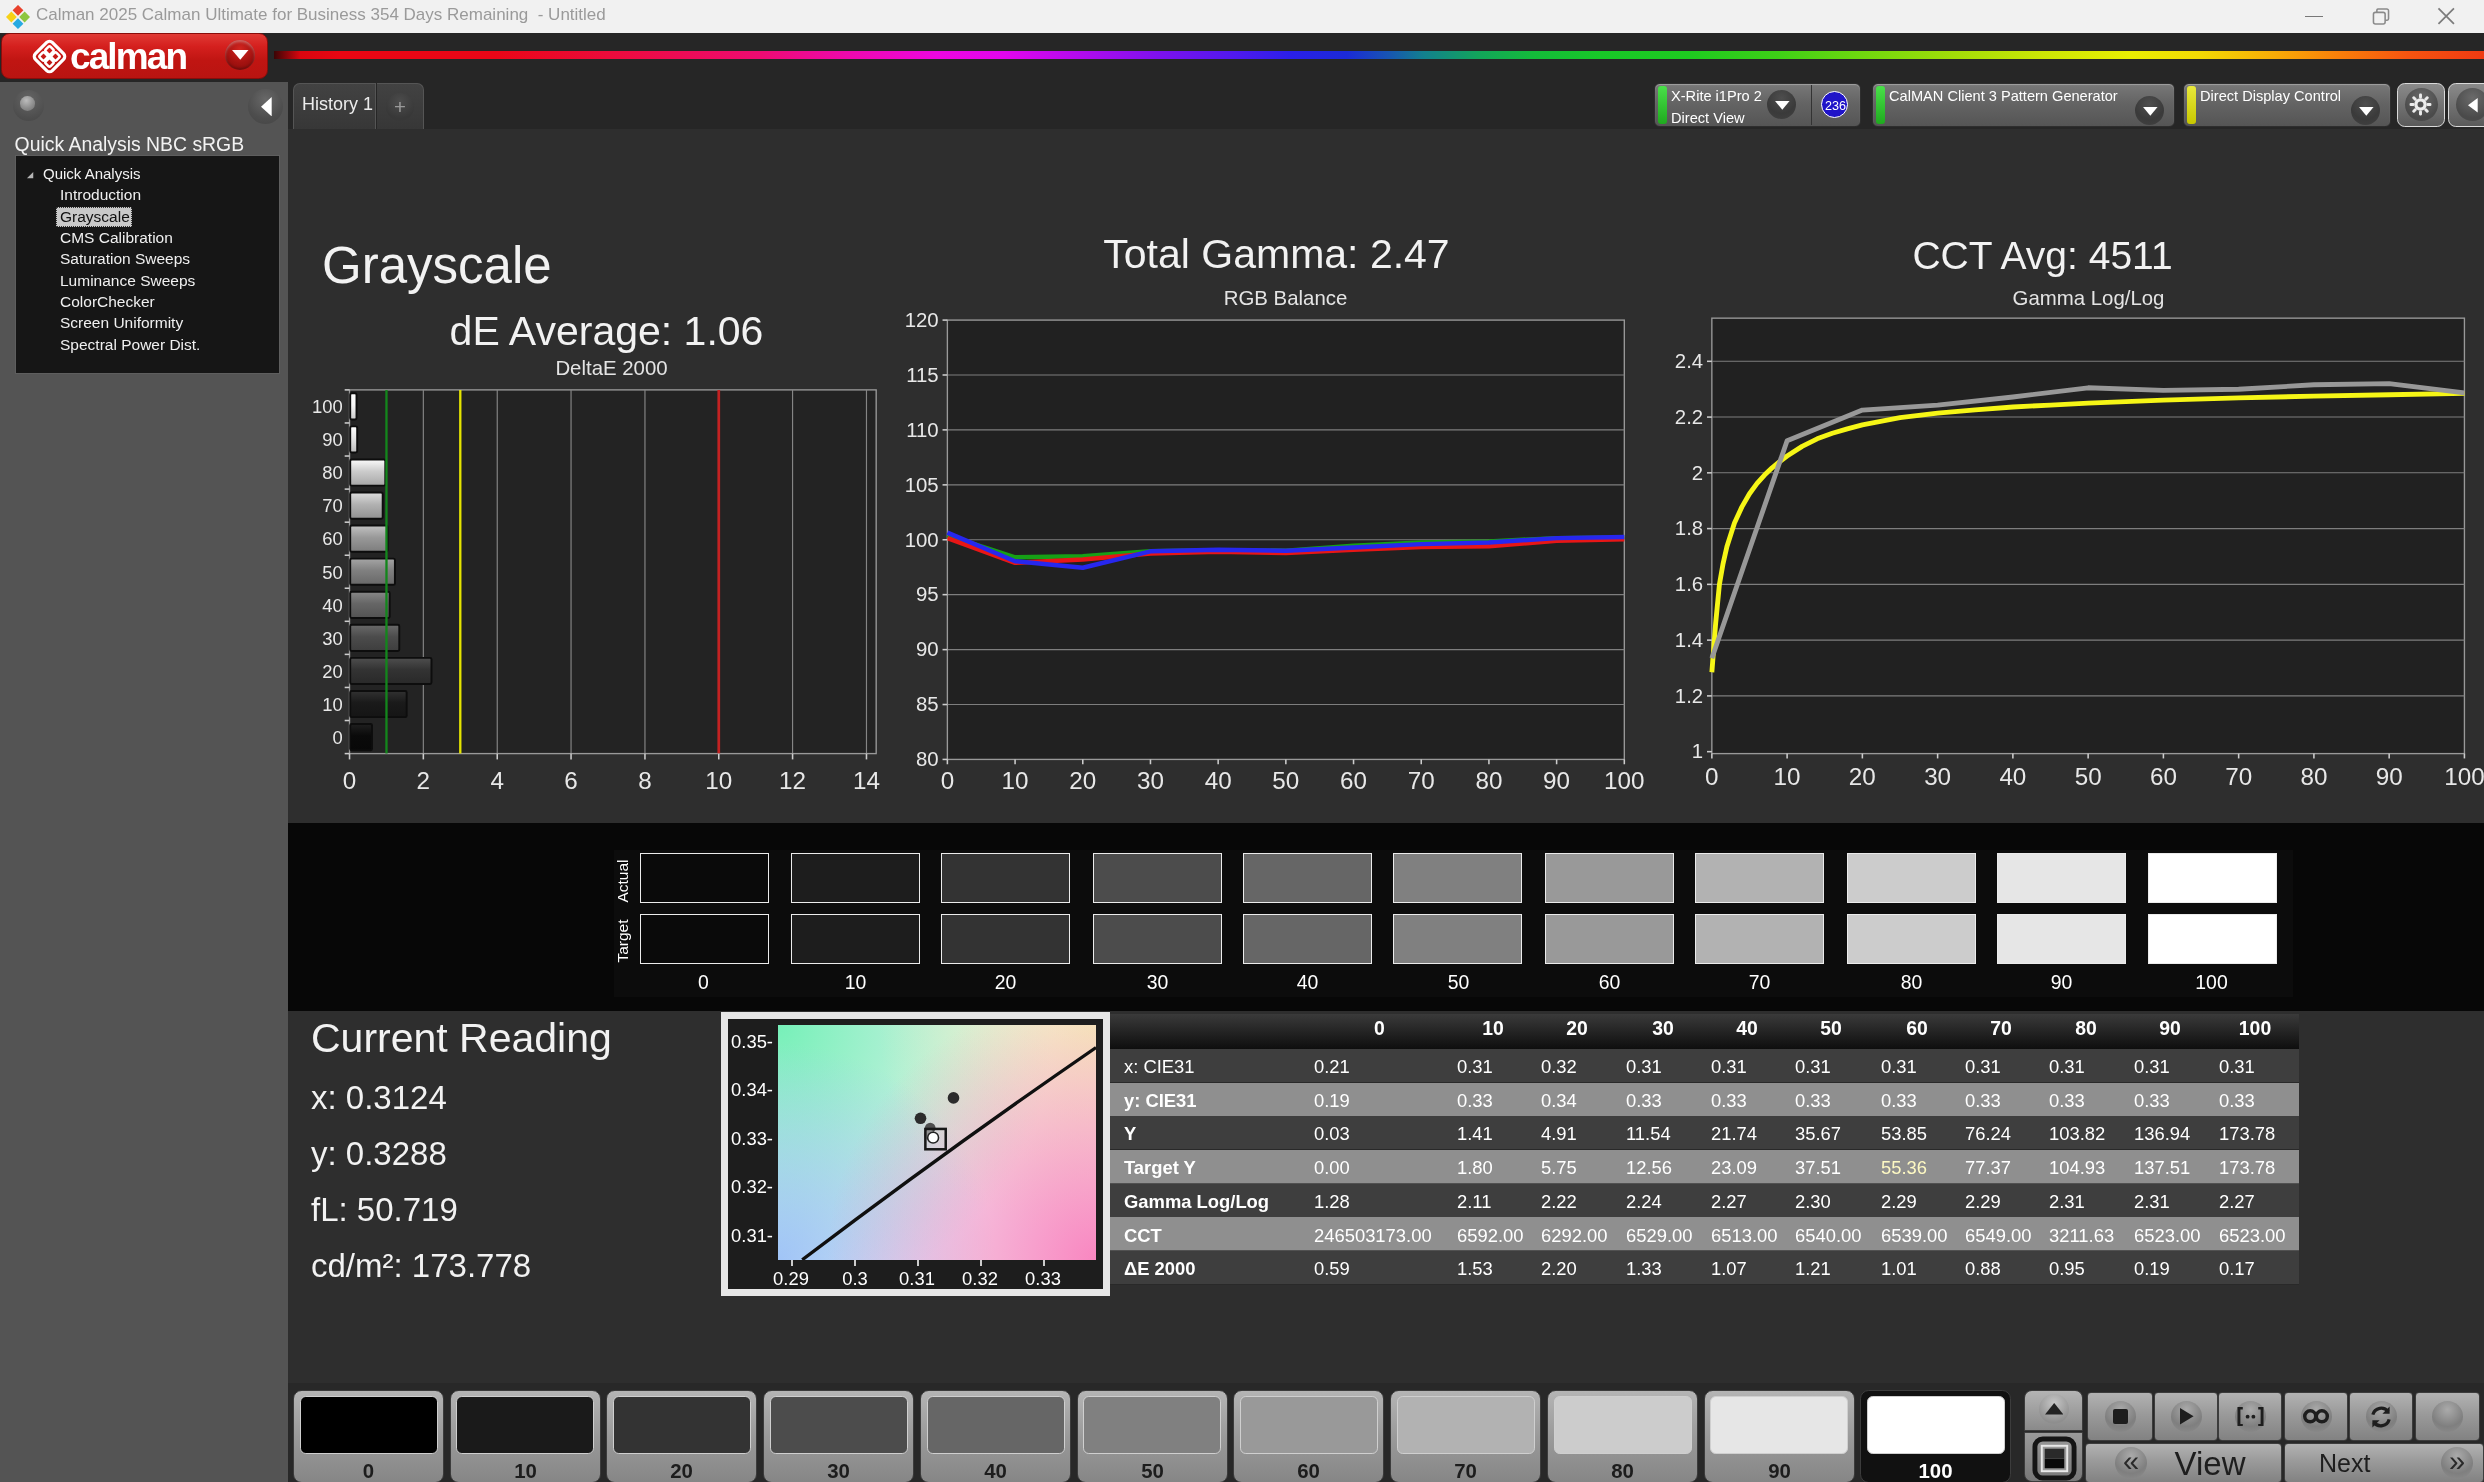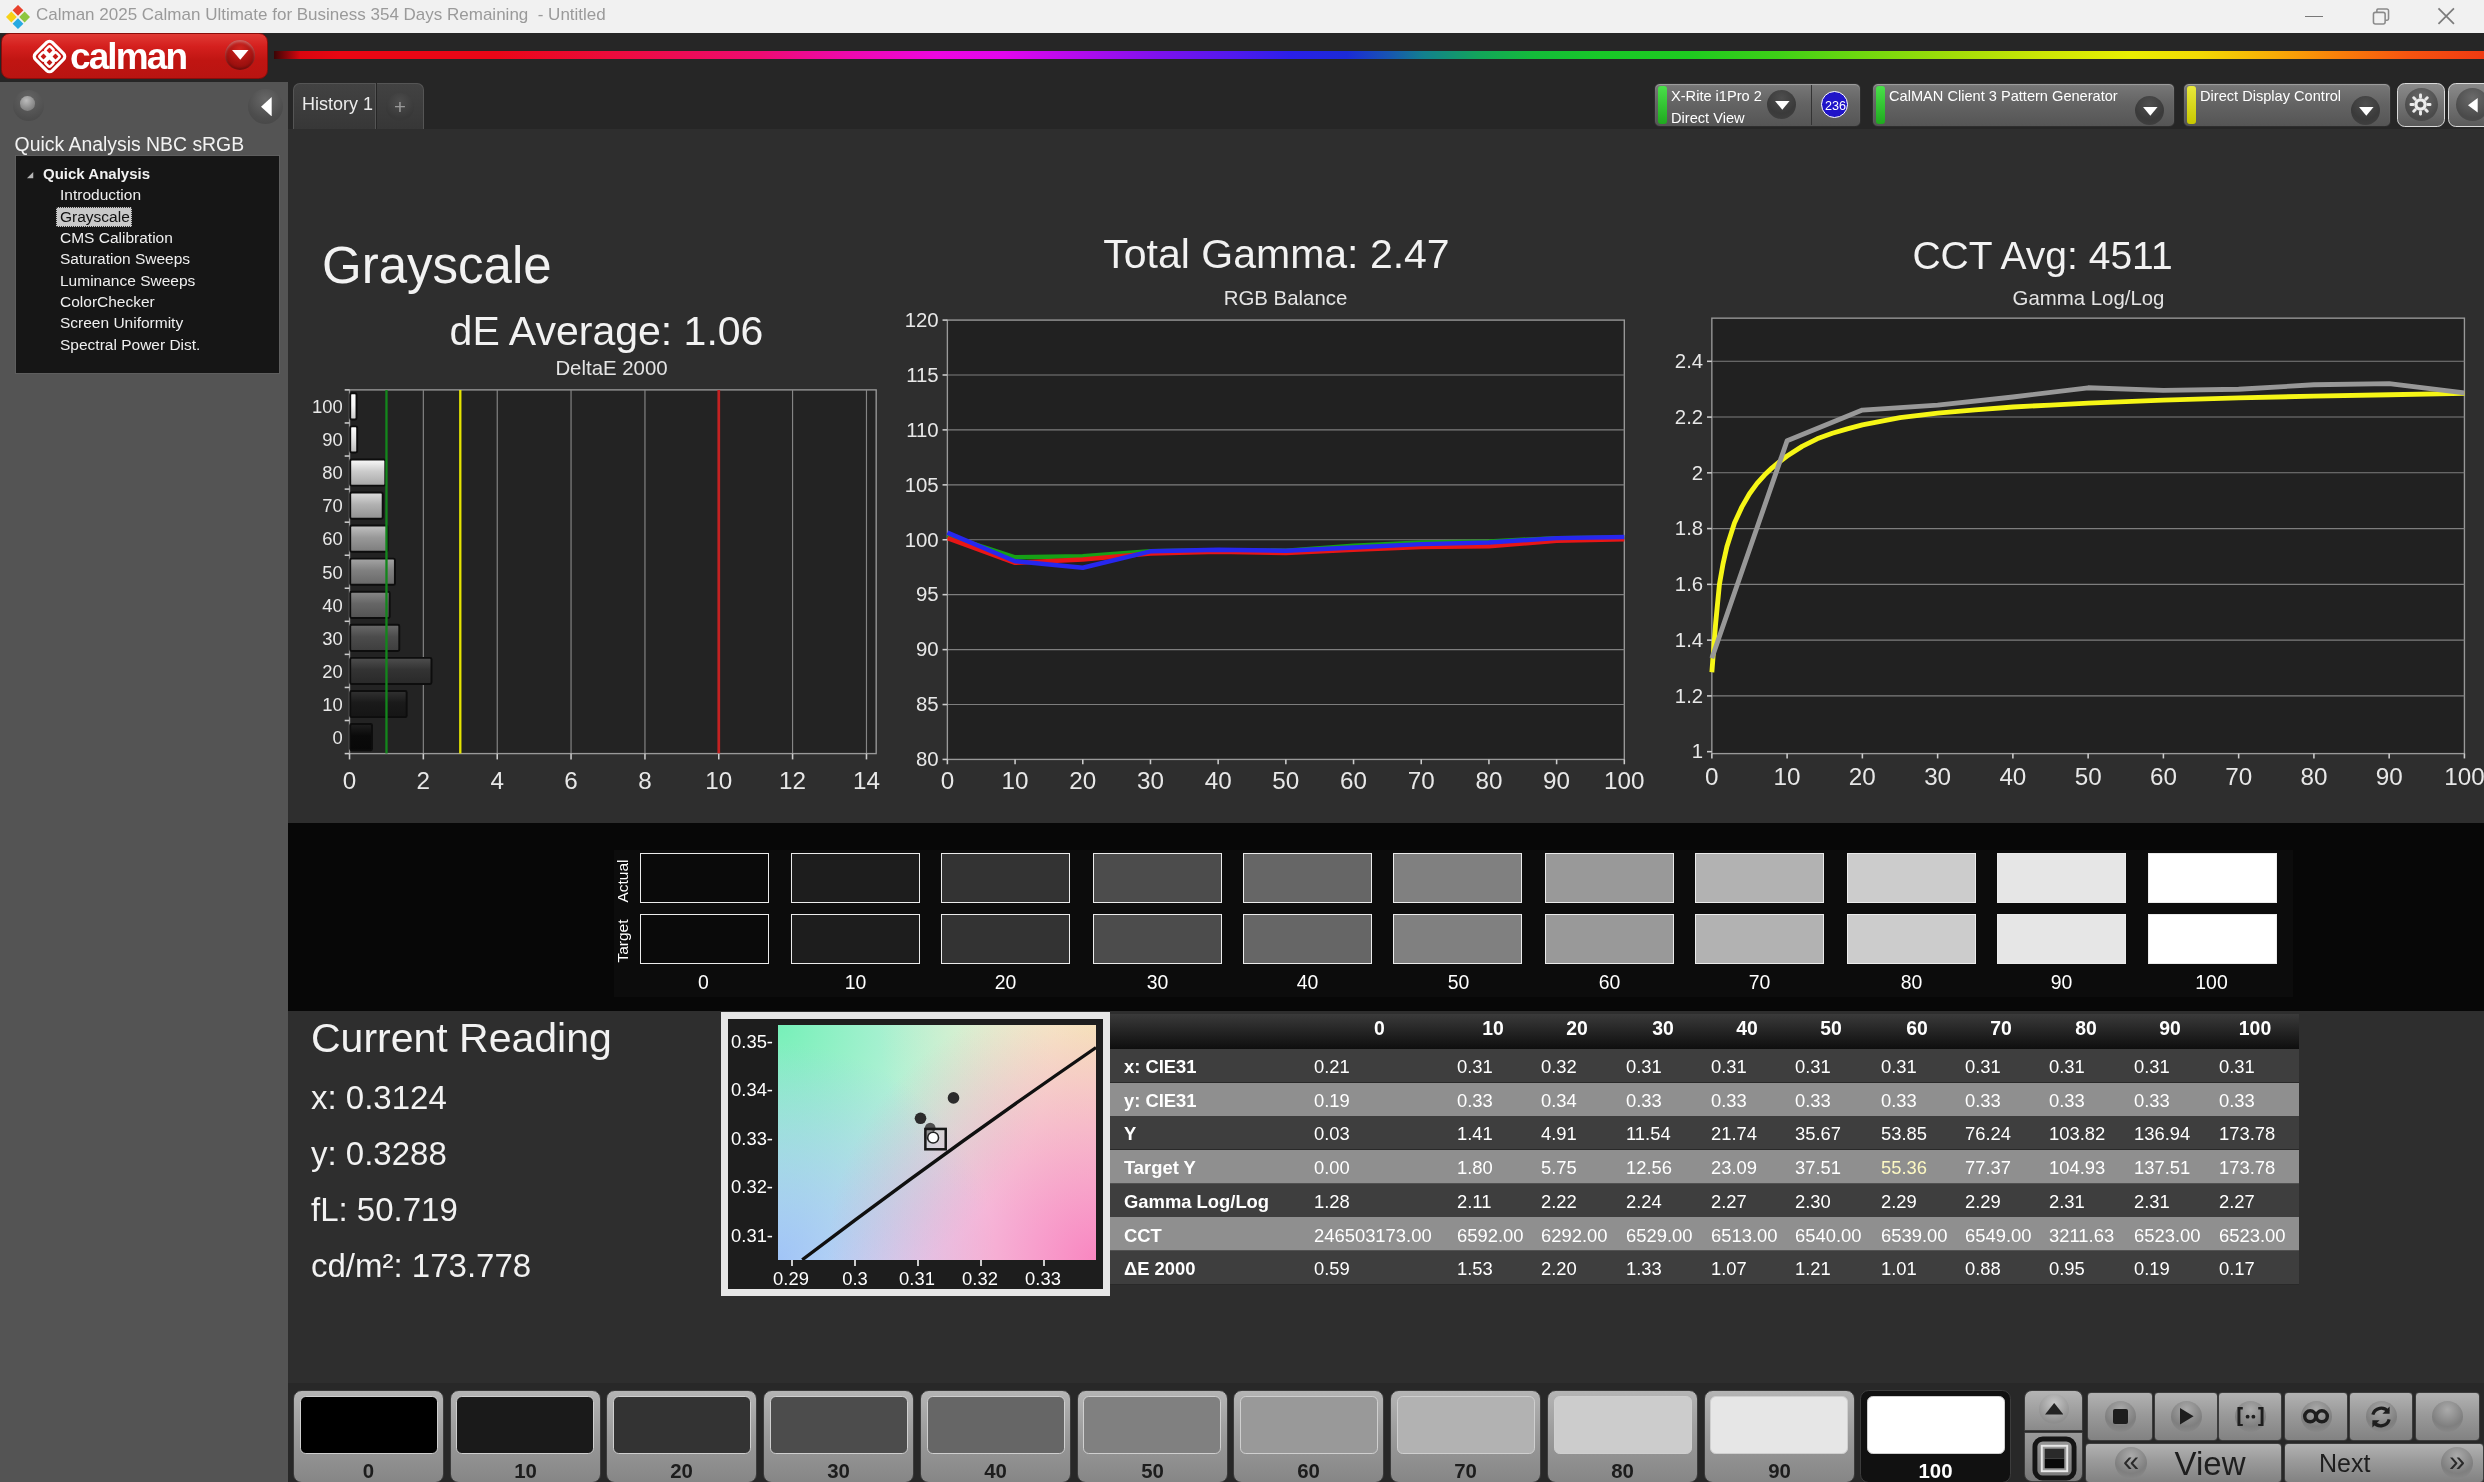--- a/index.html
+++ b/index.html
@@ -49,21 +49,21 @@
 <div class="abs" style="left:248px;top:89px;width:35px;height:35px;border-radius:50%;
  background:radial-gradient(circle at 50% 30%,#686868 0%,#4d4d4d 62%,#454545 100%)"></div>
 <svg class="abs" style="left:261px;top:97px" width="10.7" height="19.4" viewBox="0 0 11 20">
     <path d="M11 0 V20 L0 10 Z" fill="#fff"></path>
   </svg>
 <div class="abs" style="left:14.6px;top:133px;font-size:19.4px;color:#f2f2f2;line-height:23px">Quick Analysis NBC sRGB</div>
 <div class="abs" style="left:14.6px;top:155px;width:265px;height:219px;background:#161616;border:1px solid #5e5e5e"></div>
 <svg class="abs" style="left:26px;top:171px" width="8.7" height="8.7" viewBox="0 0 9 9">
     <path d="M7.5 1 V7.5 H1 Z" fill="#b5b5b5"></path>
   </svg>
-<div class="abs" style="left:43px;top:163px;width:223px;height:21.3px;font-size:15px;font-weight:700;color:#f2f2f2;line-height:21.3px">Quick Analysis</div>
+<div class="abs" style="left:43px;top:163px;width:223px;height:21.3px;font-size:15px;font-weight:400;color:#f2f2f2;line-height:21.3px">Quick Analysis</div>
 <div class="abs" style="left:60px;top:184px;font-size:15.5px;color:#f0f0f0;line-height:21.3px">Introduction</div>
 <div class="abs" style="left:56px;top:207px;width:76px;height:20.4px;background:#c9c9c9;border:1px dotted #333"></div>
 <div class="abs" style="left:60px;top:206px;font-size:15.5px;color:#101010;line-height:21.3px">Grayscale</div>
 <div class="abs" style="left:60px;top:227px;font-size:15.5px;color:#f0f0f0;line-height:21.3px">CMS Calibration</div>
 <div class="abs" style="left:60px;top:248px;font-size:15.5px;color:#f0f0f0;line-height:21.3px">Saturation Sweeps</div>
 <div class="abs" style="left:60px;top:270px;font-size:15.5px;color:#f0f0f0;line-height:21.3px">Luminance Sweeps</div>
 <div class="abs" style="left:60px;top:291px;font-size:15.5px;color:#f0f0f0;line-height:21.3px">ColorChecker</div>
 <div class="abs" style="left:60px;top:312px;font-size:15.5px;color:#f0f0f0;line-height:21.3px">Screen Uniformity</div>
 <div class="abs" style="left:60px;top:334px;font-size:15.5px;color:#f0f0f0;line-height:21.3px">Spectral Power Dist.</div>
 <div class="abs" style="left:293px;top:83px;width:83px;height:46px;background:linear-gradient(#424242,#373737);
@@ -434,21 +434,21 @@
 <div class="abs" style="left:1535px;top:1017px;width:84px;text-align:center;font-size:19.4px;font-weight:700;color:#fff">20</div>
 <div class="abs" style="left:1621px;top:1017px;width:84px;text-align:center;font-size:19.4px;font-weight:700;color:#fff">30</div>
 <div class="abs" style="left:1705px;top:1017px;width:84px;text-align:center;font-size:19.4px;font-weight:700;color:#fff">40</div>
 <div class="abs" style="left:1789px;top:1017px;width:84px;text-align:center;font-size:19.4px;font-weight:700;color:#fff">50</div>
 <div class="abs" style="left:1875px;top:1017px;width:84px;text-align:center;font-size:19.4px;font-weight:700;color:#fff">60</div>
 <div class="abs" style="left:1959px;top:1017px;width:84px;text-align:center;font-size:19.4px;font-weight:700;color:#fff">70</div>
 <div class="abs" style="left:2044px;top:1017px;width:84px;text-align:center;font-size:19.4px;font-weight:700;color:#fff">80</div>
 <div class="abs" style="left:2128px;top:1017px;width:84px;text-align:center;font-size:19.4px;font-weight:700;color:#fff">90</div>
 <div class="abs" style="left:2213px;top:1017px;width:84px;text-align:center;font-size:19.4px;font-weight:700;color:#fff">100</div>
 <div class="abs" style="left:1110px;top:1049px;width:1189px;height:34px;background:#3e3e3e;border-bottom:1px solid rgba(20,20,20,.5)"></div>
-<div class="abs" style="left:1124px;top:1056px;font-size:18.4px;font-weight:700;color:#fff">x: CIE31</div>
+<div class="abs" style="left:1124px;top:1056px;font-size:18.4px;font-weight:400;color:#fff">x: CIE31</div>
 <div class="abs" style="left:1314px;top:1056px;font-size:18.4px;color:#fff">0.21</div>
 <div class="abs" style="left:1457px;top:1056px;font-size:18.4px;color:#fff">0.31</div>
 <div class="abs" style="left:1541px;top:1056px;font-size:18.4px;color:#fff">0.32</div>
 <div class="abs" style="left:1626px;top:1056px;font-size:18.4px;color:#fff">0.31</div>
 <div class="abs" style="left:1711px;top:1056px;font-size:18.4px;color:#fff">0.31</div>
 <div class="abs" style="left:1795px;top:1056px;font-size:18.4px;color:#fff">0.31</div>
 <div class="abs" style="left:1881px;top:1056px;font-size:18.4px;color:#fff">0.31</div>
 <div class="abs" style="left:1965px;top:1056px;font-size:18.4px;color:#fff">0.31</div>
 <div class="abs" style="left:2049px;top:1056px;font-size:18.4px;color:#fff">0.31</div>
 <div class="abs" style="left:2134px;top:1056px;font-size:18.4px;color:#fff">0.31</div>

